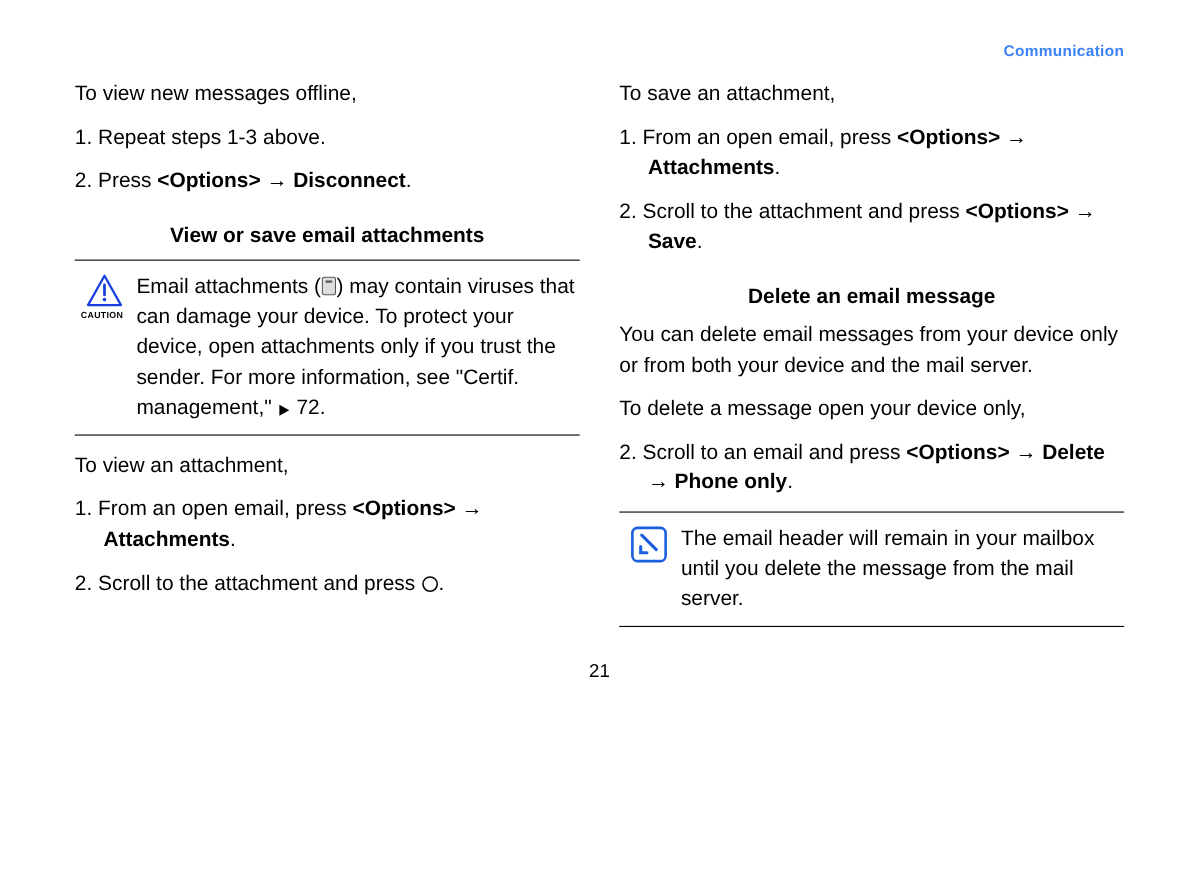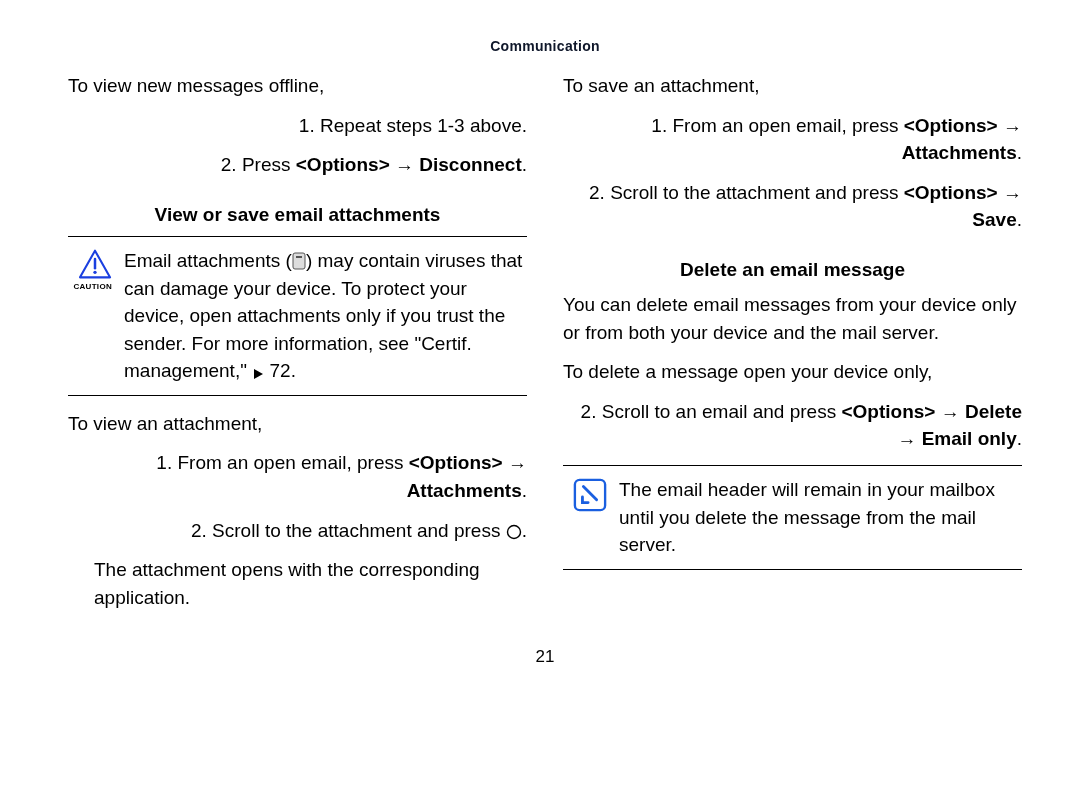--- a/index.html
+++ b/index.html
@@ -10,39 +10,39 @@
     width: 1080px;
     height: 810px;
     overflow: hidden;
     color: #000;
   }
   .page {
     box-sizing: border-box;
     padding: 38px 58px 30px 68px;
   }
   .header-label {
-    text-align: center;
-    color: #0f172a;
+    text-align: right;
+    color: #3b82f6;
     font-weight: bold;
     font-size: 14px;
     margin-bottom: 18px;
     letter-spacing: 0.3px;
   }
   .columns {
     display: flex;
     gap: 36px;
   }
   .col {
     flex: 1;
     min-width: 0;
     font-size: 19px;
     line-height: 1.45;
   }
   .para { margin: 0 0 12px 0; }
-  .step { margin: 0 0 12px 0; text-align: right; }
+  .step { margin: 0 0 12px 0; }
   .step.indent { padding-left: 26px; text-indent: -26px; }
   .section-head {
     font-weight: bold;
     margin: 22px 0 8px 0;
     text-align: center;
   }
   .rule {
     border: none;
     border-top: 1px solid #000;
     margin: 6px 0;
@@ -126,37 +126,36 @@
       <div class="spacer-sm"></div>
       <p class="para">To view an attachment,</p>
       <p class="step indent">
         <span>1. From an open email, press </span><span class="bold">&lt;Options&gt;</span><span class="bold"> → </span><span class="bold">Attachments</span><span>.</span>
       </p>
       <p class="step indent">
         <span>2. Scroll to the attachment and press </span><svg class="inline-icon" width="16" height="16" viewBox="0 0 16 16">
             <circle cx="8" cy="8" r="6.5" fill="none" stroke="#000" stroke-width="1.4"></circle>
           </svg><span>.</span>
       </p>
-      <p class="para" style="padding-left:26px;">The attachment opens with the corresponding application.</p>
     </div>
 
     <div class="col">
       <p class="para">To save an attachment,</p>
       <p class="step indent">
         <span>1. From an open email, press </span><span class="bold">&lt;Options&gt;</span><span class="bold"> → </span><span class="bold">Attachments</span><span>.</span>
       </p>
       <p class="step indent">
         <span>2. Scroll to the attachment and press </span><span class="bold">&lt;Options&gt;</span><span class="bold"> → </span><span class="bold">Save</span><span>.</span>
       </p>
 
       <div class="section-head">Delete an email message</div>
       <p class="para">You can delete email messages from your device only or from both your device and the mail server.</p>
       <p class="para">To delete a message open your device only,</p>
       <p class="step indent">
-        <span>2. Scroll to an email and press </span><span class="bold">&lt;Options&gt;</span><span class="bold"> → </span><span class="bold">Delete</span><span class="bold"> → </span><span class="bold">Email only</span><span>.</span>
+        <span>2. Scroll to an email and press </span><span class="bold">&lt;Options&gt;</span><span class="bold"> → </span><span class="bold">Delete</span><span class="bold"> → </span><span class="bold">Phone only</span><span>.</span>
       </p>
 
       <hr class="rule">
       <div class="callout">
         <div class="icon-box">
           <svg class="note-sq" viewBox="0 0 36 36">
             <rect x="2" y="2" width="32" height="32" rx="5" fill="none" stroke="#1a5fe0" stroke-width="2.5"></rect>
             <line x1="11" y1="9" x2="25" y2="23" stroke="#1a5fe0" stroke-width="3" stroke-linecap="round"></line>
             <polyline points="10,20 10,26 16,26" fill="none" stroke="#1a5fe0" stroke-width="3" stroke-linecap="round"></polyline>
           </svg>

